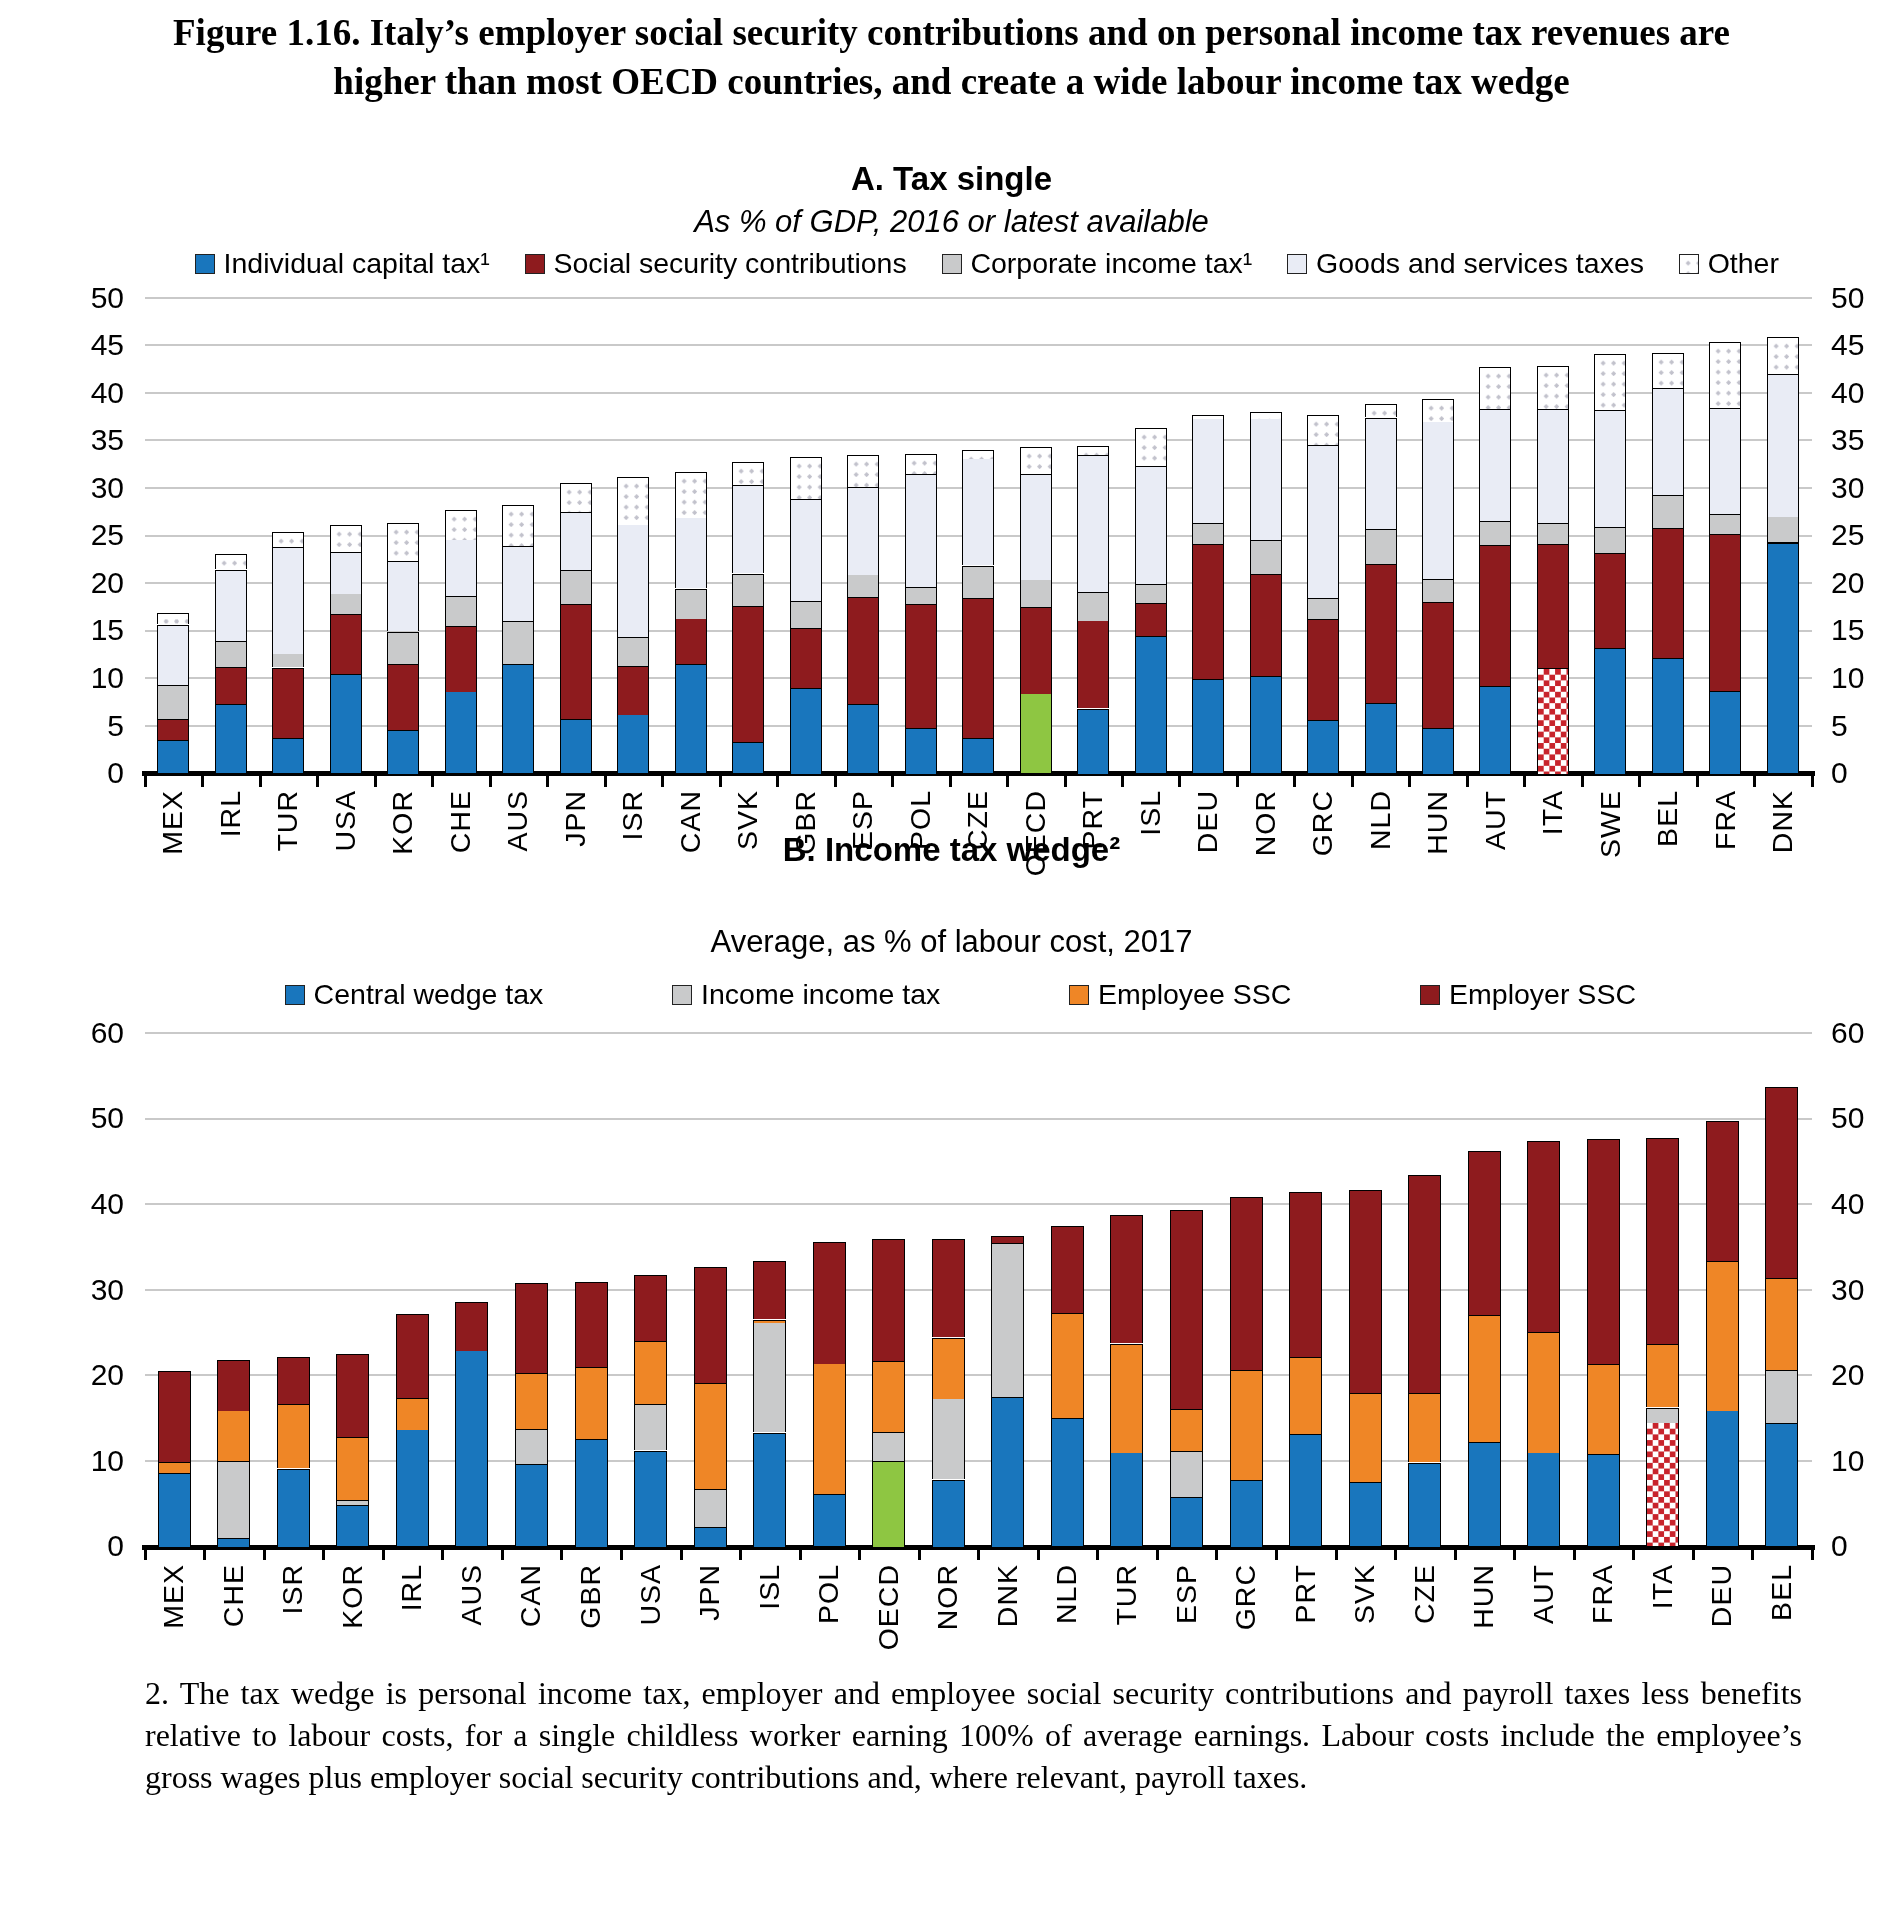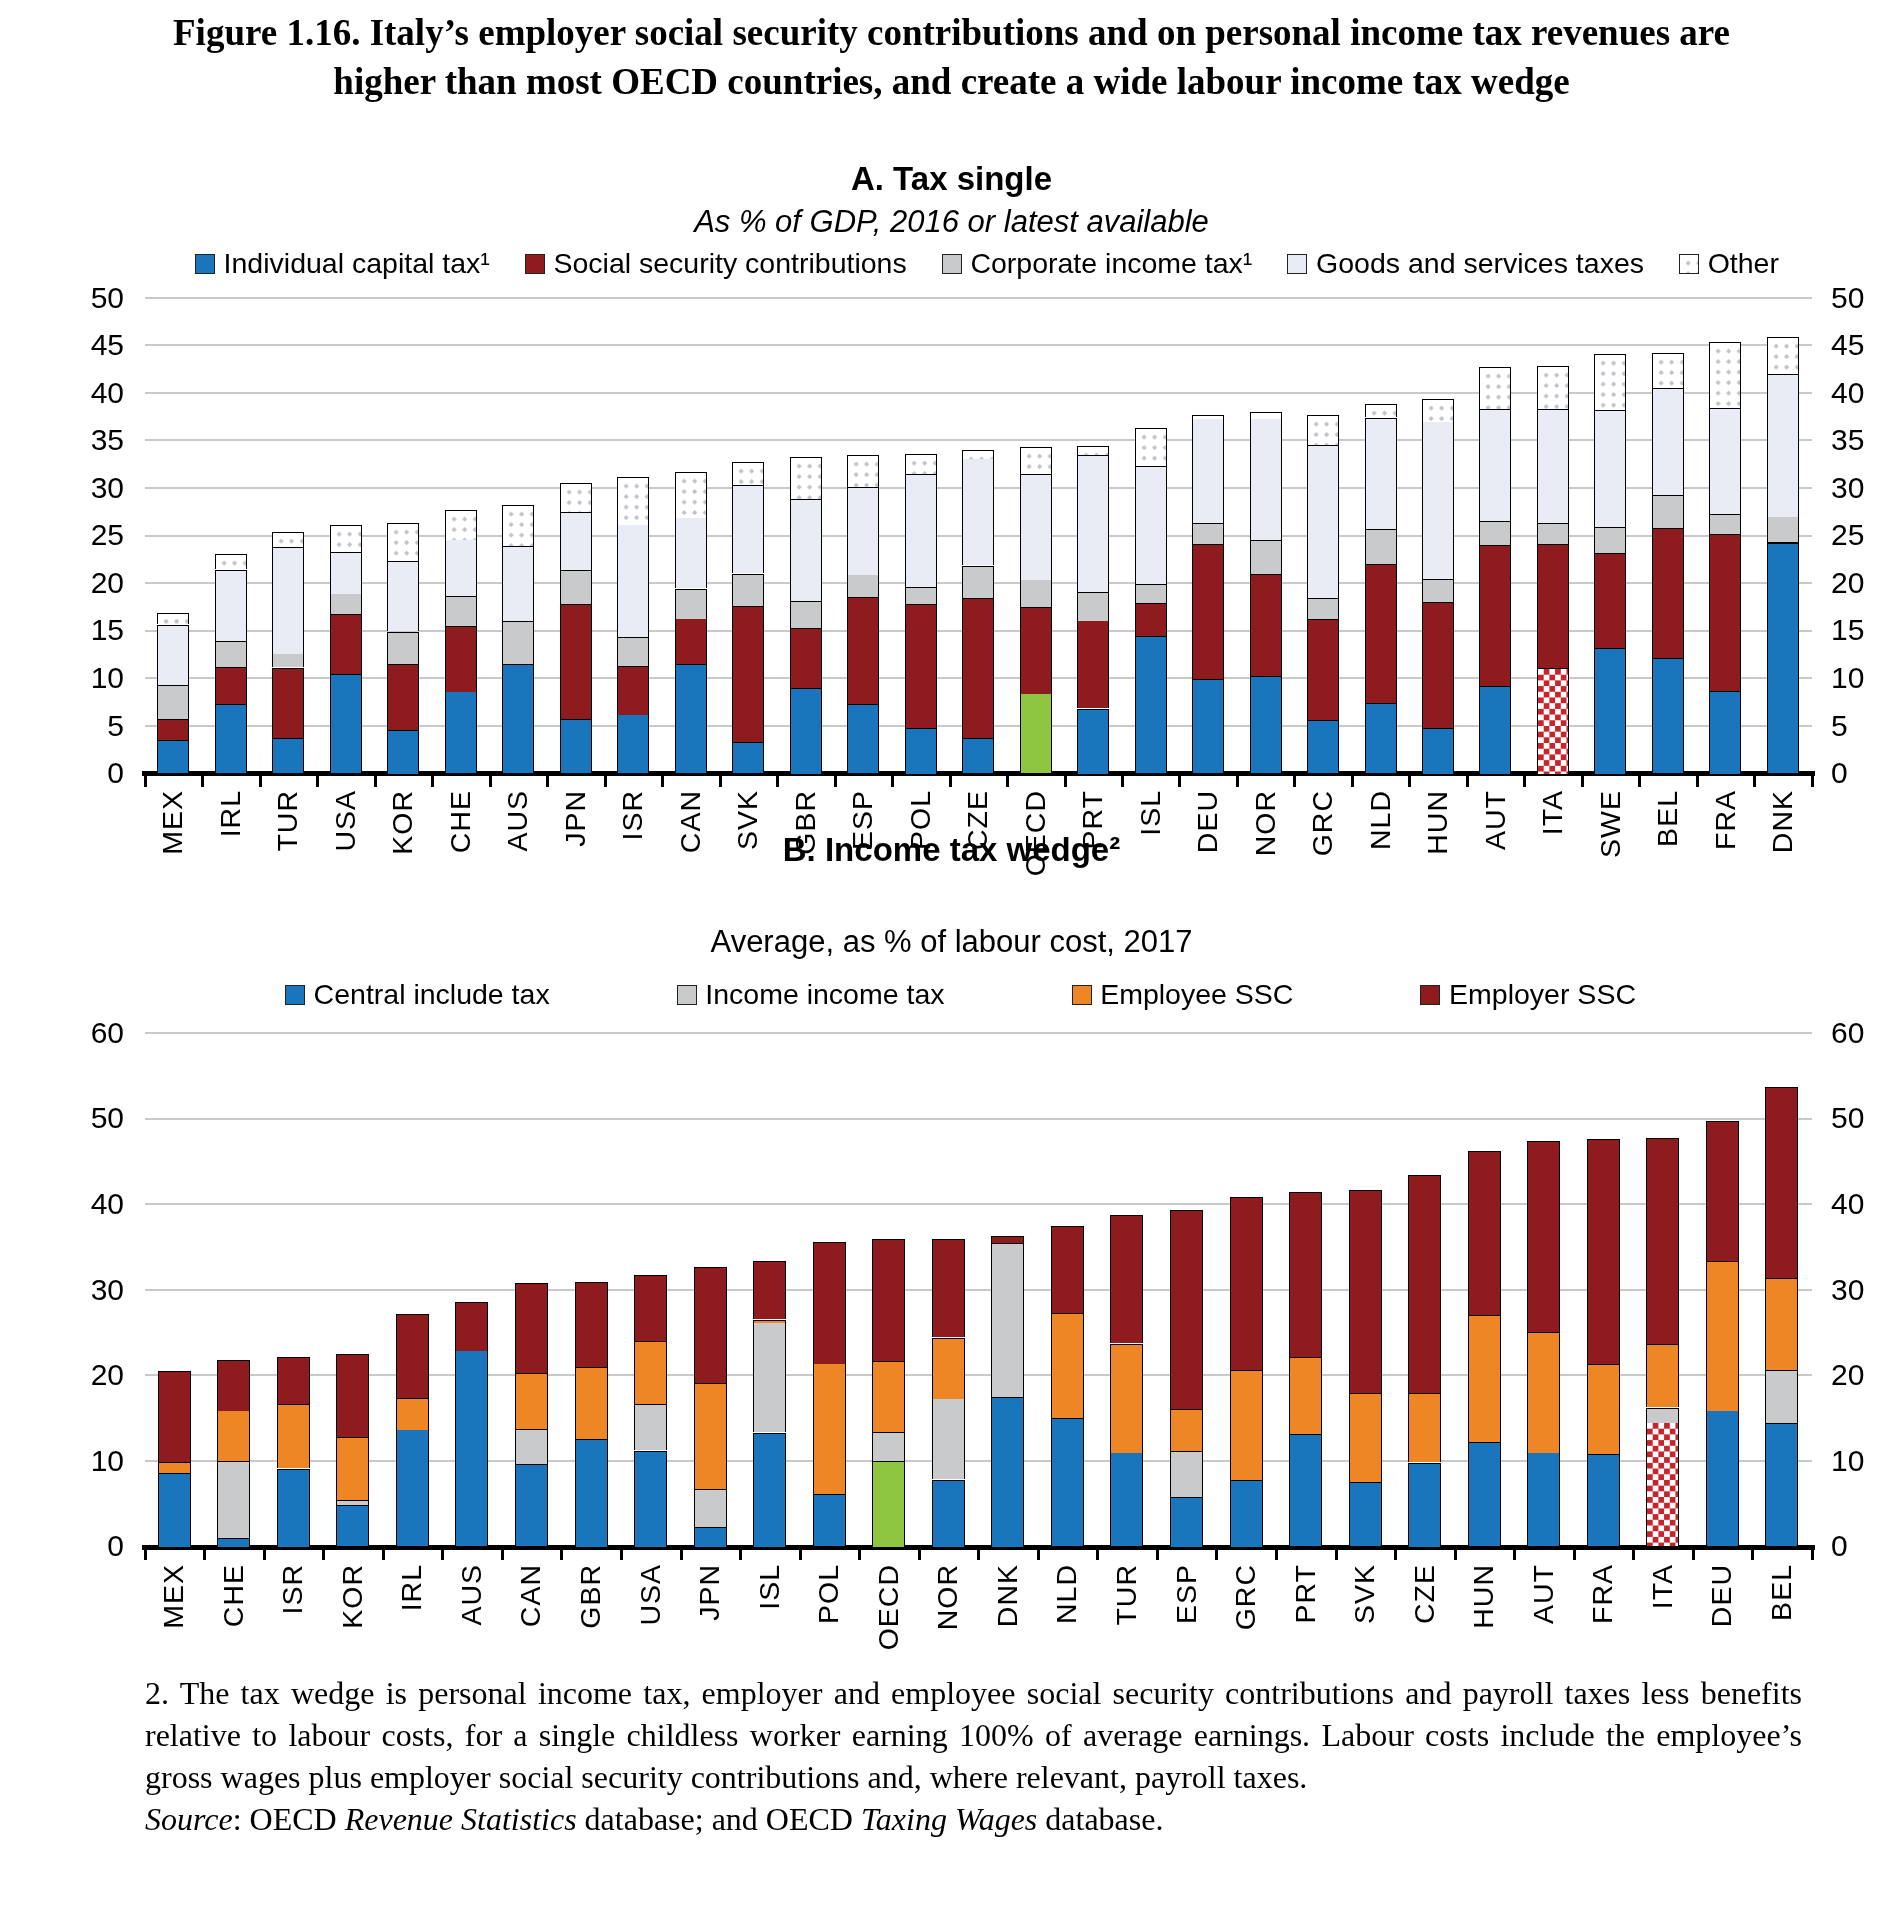--- a/index.html
+++ b/index.html
@@ -317,21 +317,21 @@
     <div class="bar-seg" style="left: 1767px; width: 32px; top: 374px; height: 143px; background: rgb(233, 236, 245);"></div>
     <div class="bar-seg fill-dots" style="left: 1767px; width: 32px; top: 337px; height: 37px;"></div>
     <div class="xlab" style="left: 1766px; top: 790px;">DNK</div>
   </div>
 
 <div class="panel-title pb-title">B. Income tax wedge²</div>
 <div class="panel-sub pb-sub">Average, as % of labour cost, 2017</div>
 <div class="legend legend-b" id="legend-b">
     <div class="legend-item">
       <div class="swatch" style="background: rgb(25, 118, 189);"></div>
-      <div>Central include tax</div>
+      <div>Central wedge tax</div>
     </div>
     <div class="legend-item">
       <div class="swatch" style="background: rgb(201, 202, 203);"></div>
       <div>Income income tax</div>
     </div>
     <div class="legend-item">
       <div class="swatch" style="background: rgb(239, 134, 38);"></div>
       <div>Employee SSC</div>
     </div>
     <div class="legend-item">
@@ -509,15 +509,14 @@
     <div class="xlab" style="left: 1705px; top: 1564px;">DEU</div>
     <div class="bar-seg" style="left: 1765px; width: 33px; top: 1423px; height: 123px; background: rgb(25, 118, 189);"></div>
     <div class="bar-seg" style="left: 1765px; width: 33px; top: 1370px; height: 53px; background: rgb(201, 202, 203);"></div>
     <div class="bar-seg" style="left: 1765px; width: 33px; top: 1278px; height: 92px; background: rgb(239, 134, 38);"></div>
     <div class="bar-seg" style="left: 1765px; width: 33px; top: 1087px; height: 191px; background: rgb(142, 27, 30);"></div>
     <div class="xlab" style="left: 1765px; top: 1564px;">BEL</div>
   </div>
 
 <div class="footnotes">
   <div class="fn-just">2. The tax wedge is personal income tax, employer and employee social security contributions and payroll taxes less benefits relative to labour costs, for a single childless worker earning 100% of average earnings. Labour costs include the employee’s gross wages plus employer social security contributions and, where relevant, payroll taxes.</div>
-  <div id="source-line"><span class="it">Source</span><span>: OECD </span><span class="it">Revenue Statistics</span><span> database; and OECD </span><span class="it">Taxing Wages</span><span> database.</span></div>
 </div>
 
 
 </body></html>

